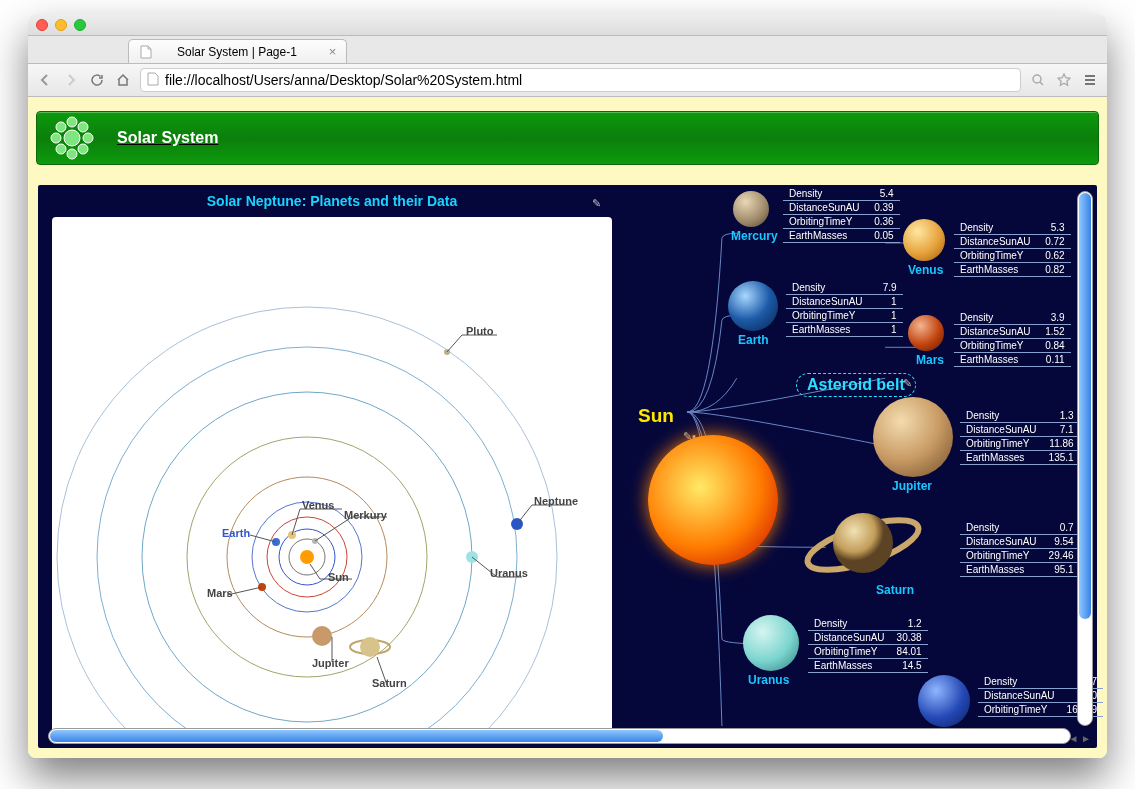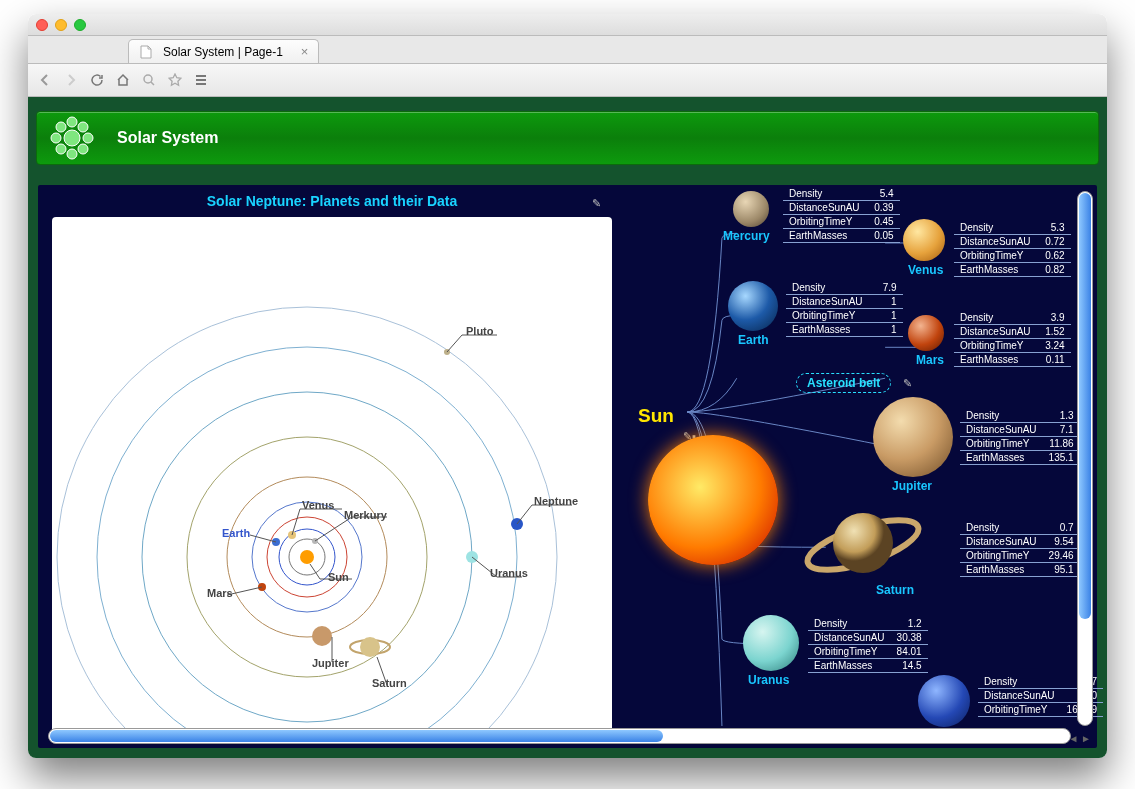--- a/index.html
+++ b/index.html
@@ -2,28 +2,28 @@
 <html><head>
 <meta charset="utf-8">
 <style>
 * { margin:0; padding:0; box-sizing:border-box; }
 body { font-family: "Lucida Grande", Arial, sans-serif; background:#fff; width:1135px; height:789px; position:relative; }
 .shadow-wrap { position:absolute; left:28px; top:14px; width:1079px; height:744px; border-radius:8px; box-shadow:0 20px 40px rgba(0,0,0,0.5); background:#fff; overflow:hidden; }
 .win-chrome { height:22px; background:linear-gradient(#eee,#ddd); border-bottom:1px solid #bbb; display:flex; align-items:center; padding:0 8px; gap:7px; border-radius:8px 8px 0 0;}
 .traffic { width:12px; height:12px; border-radius:50%; }
 .red{background:#ff5f57;border:1px solid #e33e32;} .yellow{background:#febc2e;border:1px solid #e1a116;} .green{background:#28c840;border:1px solid #1dad2b;}
 .tabbar { height:28px; background:#e8e8e8; display:flex; align-items:flex-end; padding-left:100px; border-bottom:1px solid #bbb;}
-.tab { background:linear-gradient(#fdfdfd,#f0f0f0); border:1px solid #bbb; border-bottom:none; border-radius:5px 5px 0 0; padding:8px 10px; font-size:12px; display:flex; align-items:center; gap:10px; height:24px;}
+.tab { background:linear-gradient(#fdfdfd,#f0f0f0); border:1px solid #bbb; border-bottom:none; border-radius:5px 5px 0 0; padding:8px 10px; font-size:12px; display:flex; align-items:center; gap:24px; height:24px;}
 .tab .page-icon{width:14px;height:14px;display:inline-block;}
 .tab .close{color:#888;font-size:13px;margin-left:8px;font-family:Arial;}
 .toolbar { height:33px; background:linear-gradient(#f7f7f7,#e7e7e7); border-bottom:1px solid #bbb; display:flex; align-items:center; padding:0 8px; gap:8px;}
 .tbtn{width:18px;height:18px;display:inline-flex;align-items:center;justify-content:center;color:#888;}
 .url-box{flex:1;height:24px;background:#fff;border:1px solid #ccc;border-radius:4px;display:flex;align-items:center;padding:0 6px;gap:6px;font-size:14px;}
 .url-box .doc-icon{color:#999;}
-.page{position:absolute; left:0; top:83px; right:0; bottom:0; background:#14532d; overflow:hidden;}
+.page{position:absolute; left:0; top:83px; right:0; bottom:0; background:#fef9c3; overflow:hidden;text-decoration:underline;}
 .header-band{margin:14px 8px 8px 8px; height:54px; background:linear-gradient(#0d9a0d,#0b7f0b,#0d9a0d); border:1px solid #0b6b0b; border-radius:4px; display:flex; align-items:center; color:#fff; font-weight:bold; font-size:16px; box-shadow:inset 0 1px 0 rgba(255,255,255,0.3);}
 .header-logo{width:70px;height:54px;display:flex;align-items:center;justify-content:center;}
 .header-text{padding-left:10px;}
 .content{position:absolute; left:10px; right:10px; top:88px; bottom:10px; background:#05073a; border-radius:2px;}
 .hscroll{position:absolute;left:10px;right:26px;bottom:4px;height:16px;}
 .hscroll-track{height:16px;background:#fff;border:1px solid #999;border-radius:8px;position:relative;}
 .hscroll-thumb{position:absolute;left:1px;top:1px;height:12px;width:60%;border-radius:8px;background:linear-gradient(#8ec8ff,#3a82e6);}
 .hscroll-arrows{position:absolute;right:6px;bottom:4px;display:flex;gap:2px;color:#666;font-size:10px;}
 .vscroll{position:absolute;right:4px;top:6px;bottom:22px;width:16px;}
 .vscroll-track{width:16px;height:100%;background:#fff;border:1px solid #999;border-radius:8px;position:relative;}
@@ -36,21 +36,21 @@
 .right-panel{position:absolute;left:590px;top:0;right:24px;bottom:22px;color:#fff;font-size:11px;}
 .sun-label-main{color:#ffe600;font-weight:bold;font-size:19px;position:absolute;left:10px;top:220px;}
 .node-label{color:#19c6ff;font-weight:bold;font-size:12px;}
 .tbl{position:absolute;border-collapse:collapse;}
 .tbl td{border-bottom:1px solid #88a1d1;padding:1px 6px;font-size:10px;color:#fff;white-space:nowrap;}
 .tbl td:first-child{color:#fff;}
 .tbl .val{text-align:right;min-width:34px;}
 .planet{border-radius:50%;position:absolute;}
 .pin{position:absolute;color:#bbb;font-size:11px;}
 svg.logo circle{fill:#7fe67f;stroke:#fff;stroke-width:1;}
-.ast-belt{position:absolute;border:1.5px dashed #28e0ff;color:#28e0ff;border-radius:14px;padding:2px 10px;font-size:12px;font-weight:bold;}
+.ast-belt{position:absolute;border:1.5px dashed #28e0ff;color:#28e0ff;border-radius:14px;padding:2px 10px;font-size:16px;font-weight:bold;}
 </style>
 </head>
 <body>
 
 <div class="shadow-wrap">
 
   <div class="win-chrome">
     <div class="traffic red"></div>
     <div class="traffic yellow"></div>
     <div class="traffic green"></div>
@@ -81,20 +81,28 @@
     <span class="tbtn">
         <svg width="14" height="14" viewBox="0 0 14 14">
           <path d="M12 7a5 5 0 1 1-1.5-3.5M12 2v3h-3" fill="none" stroke="#777" stroke-width="1.5"></path>
         </svg>
       </span>
     <span class="tbtn">
         <svg width="14" height="14" viewBox="0 0 14 14">
           <path d="M2 7l5-5 5 5M3 6v6h8V6" fill="none" stroke="#777" stroke-width="1.5"></path>
         </svg>
       </span>
+    <div class="url-box">
+      <span class="doc-icon">
+        <svg width="12" height="14" viewBox="0 0 12 14">
+            <path d="M1 1h7l3 3v9H1z" fill="#fff" stroke="#aaa"></path>
+          </svg>
+      </span>
+      <span>file://localhost/Users/anna/Desktop/Solar%20System.html</span>
+    </div>
     <span class="tbtn">
         <svg width="14" height="14" viewBox="0 0 14 14">
           <circle cx="6" cy="6" r="4" fill="none" stroke="#aaa" stroke-width="1.5"></circle>
           <path d="M9 9l3 3" stroke="#aaa" stroke-width="1.5"></path>
         </svg>
       </span>
     <span class="tbtn">
         <svg width="14" height="14" viewBox="0 0 14 14">
           <path d="M7 1l1.8 3.7 4 .6-2.9 2.9.7 4L7 10.3 3.4 12.2l.7-4L1.2 5.3l4-.6z" fill="none" stroke="#aaa" stroke-width="1.3"></path>
         </svg>
@@ -208,34 +216,34 @@
             <path d="M260 168 Q280 168 300 168"></path>
           </g>
         </svg>
 
         <div class="sun-label-main">Sun</div>
         <span class="pin" style="left:55px;top:245px;">✎▪</span>
 
         <div class="planet" style="left:20px;top:250px;width:130px;height:130px;background:radial-gradient(circle at 40% 40%,#ffea66,#ff7b00 55%,#d62800 85%,#4a0600 100%);box-shadow:0 0 18px rgba(255,130,0,.9);"></div>
 
         <div class="planet" style="left:105px;top:6px;width:36px;height:36px;background:radial-gradient(circle at 35% 30%,#e8d6b5,#9c8868 60%,#4d4030);"></div>
-        <div class="node-label" style="position:absolute;left:95px;top:44px;">Mercury</div>
+        <div class="node-label" style="position:absolute;left:103px;top:44px;">Mercury</div>
         <table class="tbl" style="left:155px;top:2px;">
           <tbody>
               <tr>
                 <td>Density</td>
                 <td class="val">5.4</td>
               </tr>
           <tr>
                 <td>DistanceSunAU</td>
                 <td class="val">0.39</td>
               </tr>
           <tr>
                 <td>OrbitingTimeY</td>
-                <td class="val">0.45</td>
+                <td class="val">0.36</td>
               </tr>
           <tr>
                 <td>EarthMasses</td>
                 <td class="val">0.05</td>
               </tr>
         </tbody>
           </table>
 
         <div class="planet" style="left:275px;top:34px;width:42px;height:42px;background:radial-gradient(circle at 35% 30%,#ffe7a1,#e6a23c 55%,#a35a0d);"></div>
         <div class="node-label" style="position:absolute;left:280px;top:78px;">Venus</div>
@@ -290,21 +298,21 @@
               <tr>
                 <td>Density</td>
                 <td class="val">3.9</td>
               </tr>
           <tr>
                 <td>DistanceSunAU</td>
                 <td class="val">1.52</td>
               </tr>
           <tr>
                 <td>OrbitingTimeY</td>
-                <td class="val">3.24</td>
+                <td class="val">0.84</td>
               </tr>
           <tr>
                 <td>EarthMasses</td>
                 <td class="val">0.11</td>
               </tr>
         </tbody>
           </table>
 
         <div class="ast-belt" style="left:168px;top:188px;">Asteroid belt</div>
         <span class="pin" style="left:275px;top:192px;">✎</span>

